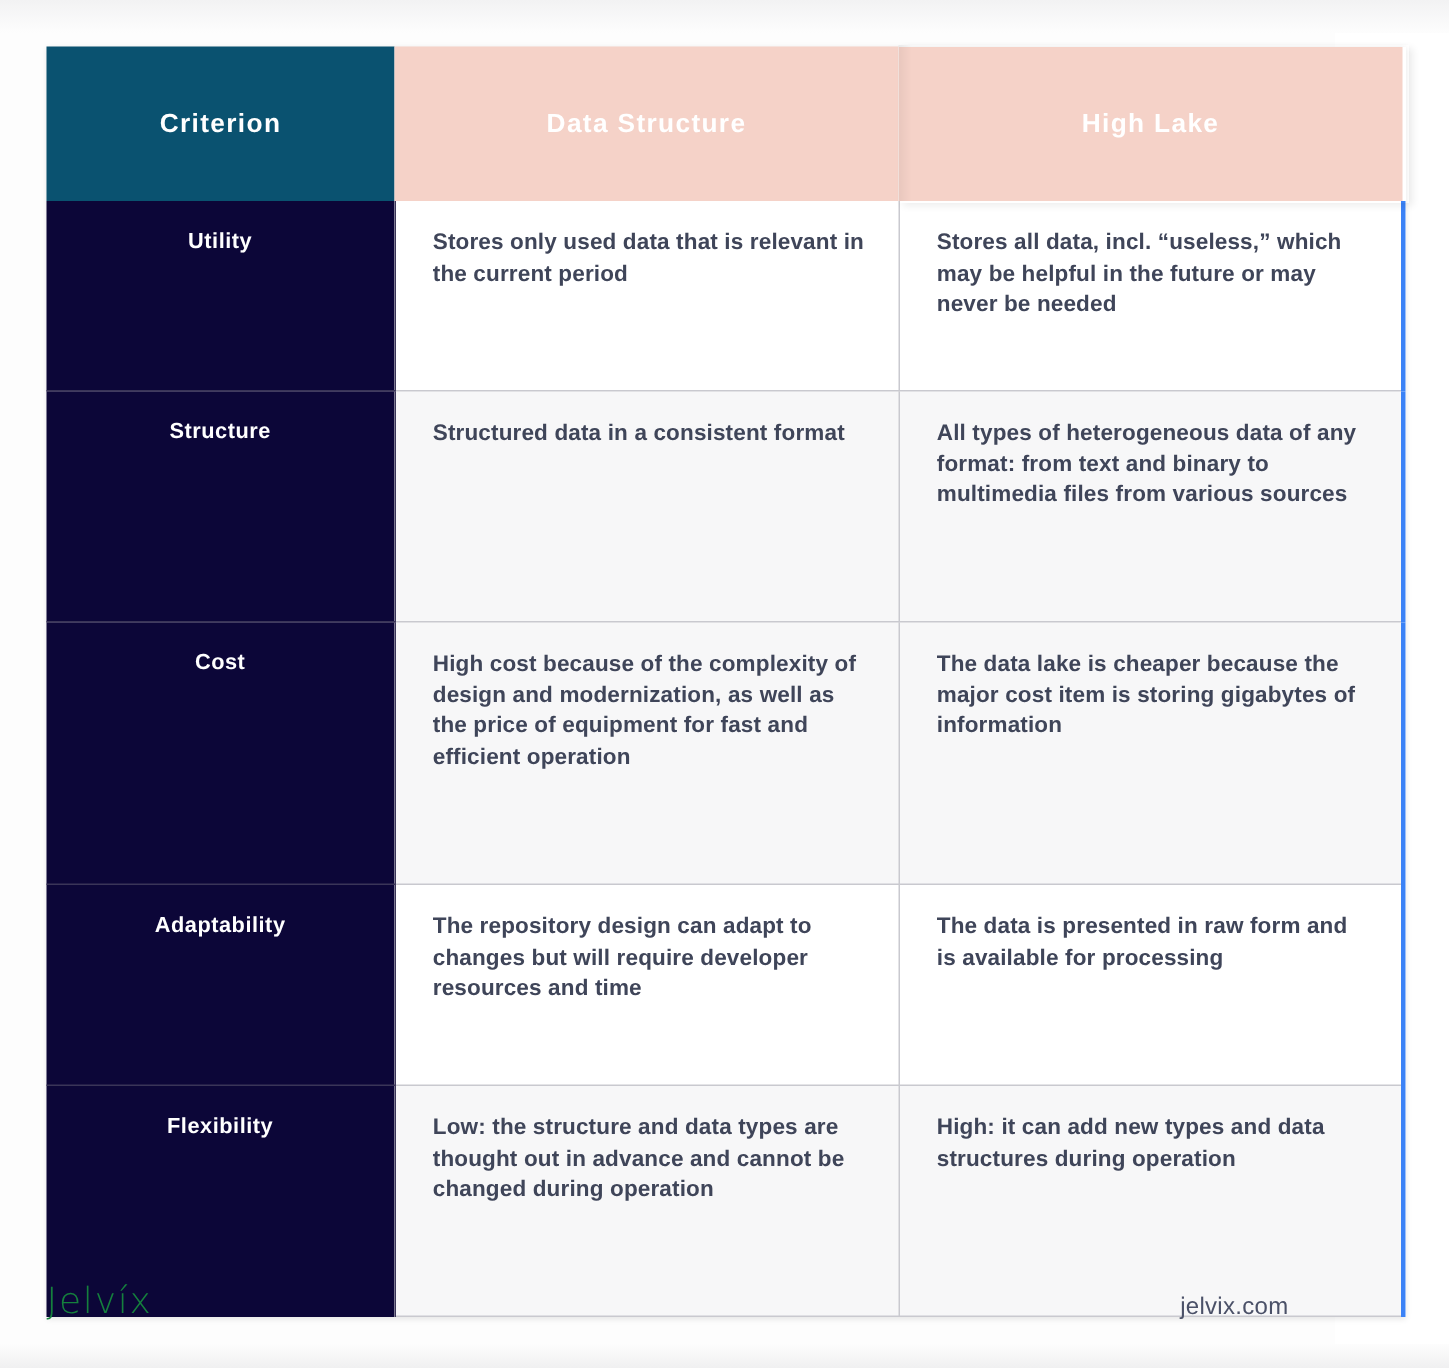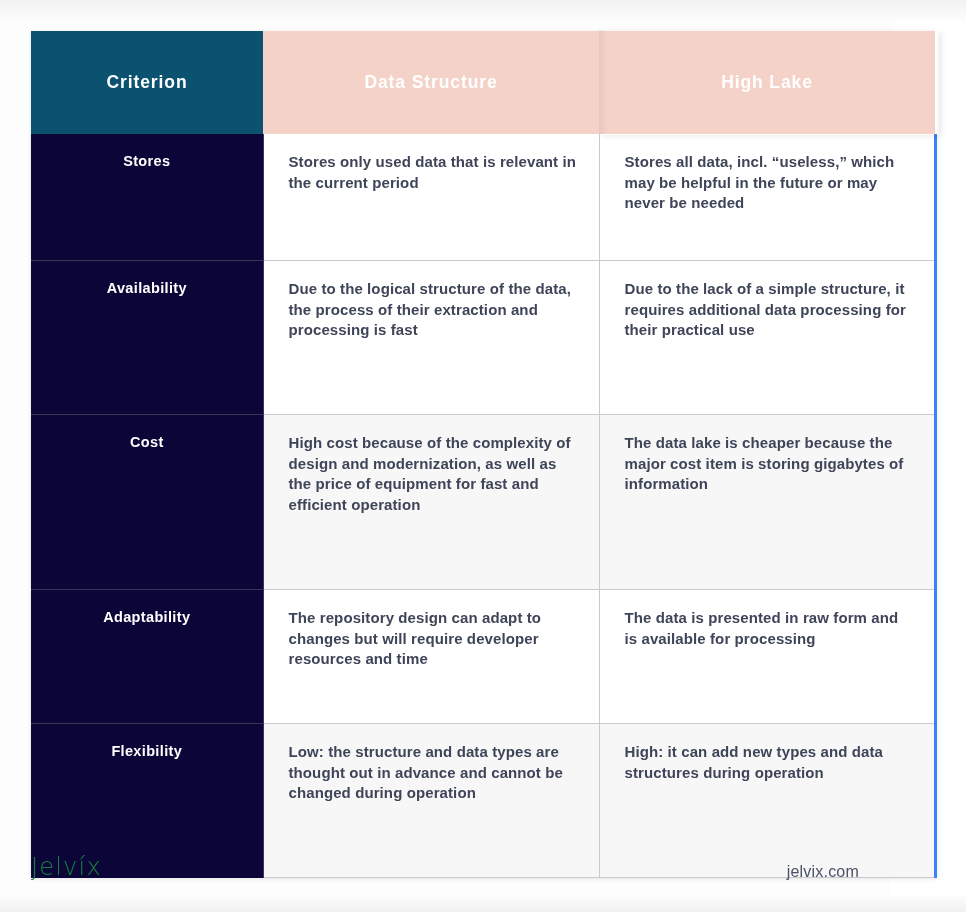--- a/index.html
+++ b/index.html
@@ -195,31 +195,31 @@
           </th>
           <th class="h-dl">
             <span class="h-label">High Lake</span>
           </th>
         </tr>
       </thead>
 
       <tbody>
 
         <tr class="r0 row-odd">
-          <td class="criterion">Stores</td>
+          <td class="criterion">Utility</td>
           <td class="desc">Stores only used data that is relevant in the current period</td>
           <td class="desc last">Stores all data, incl. “useless,” which may be helpful in the future or may never be needed</td>
         </tr>
 
-
-        <tr class="r2 row-odd">
-          <td class="criterion">Availability</td>
-          <td class="desc">Due to the logical structure of the data, the process of their extraction and processing is fast</td>
-          <td class="desc last">Due to the lack of a simple structure, it requires additional data processing for their practical use</td>
-        </tr>
+        <tr class="r1 row-even">
+          <td class="criterion">Structure</td>
+          <td class="desc">Structured data in a consistent format</td>
+          <td class="desc last">All types of heterogeneous data of any format: from text and binary to multimedia files from various sources</td>
+        </tr>
+
 
         <tr class="r3 row-even">
           <td class="criterion">Cost</td>
           <td class="desc">High cost because of the complexity of design and modernization, as well as the price of equipment for fast and efficient operation</td>
           <td class="desc last">The data lake is cheaper because the major cost item is storing gigabytes of information</td>
         </tr>
 
         <tr class="r4 row-odd">
           <td class="criterion">Adaptability</td>
           <td class="desc">The repository design can adapt to changes but will require developer resources and time</td>

